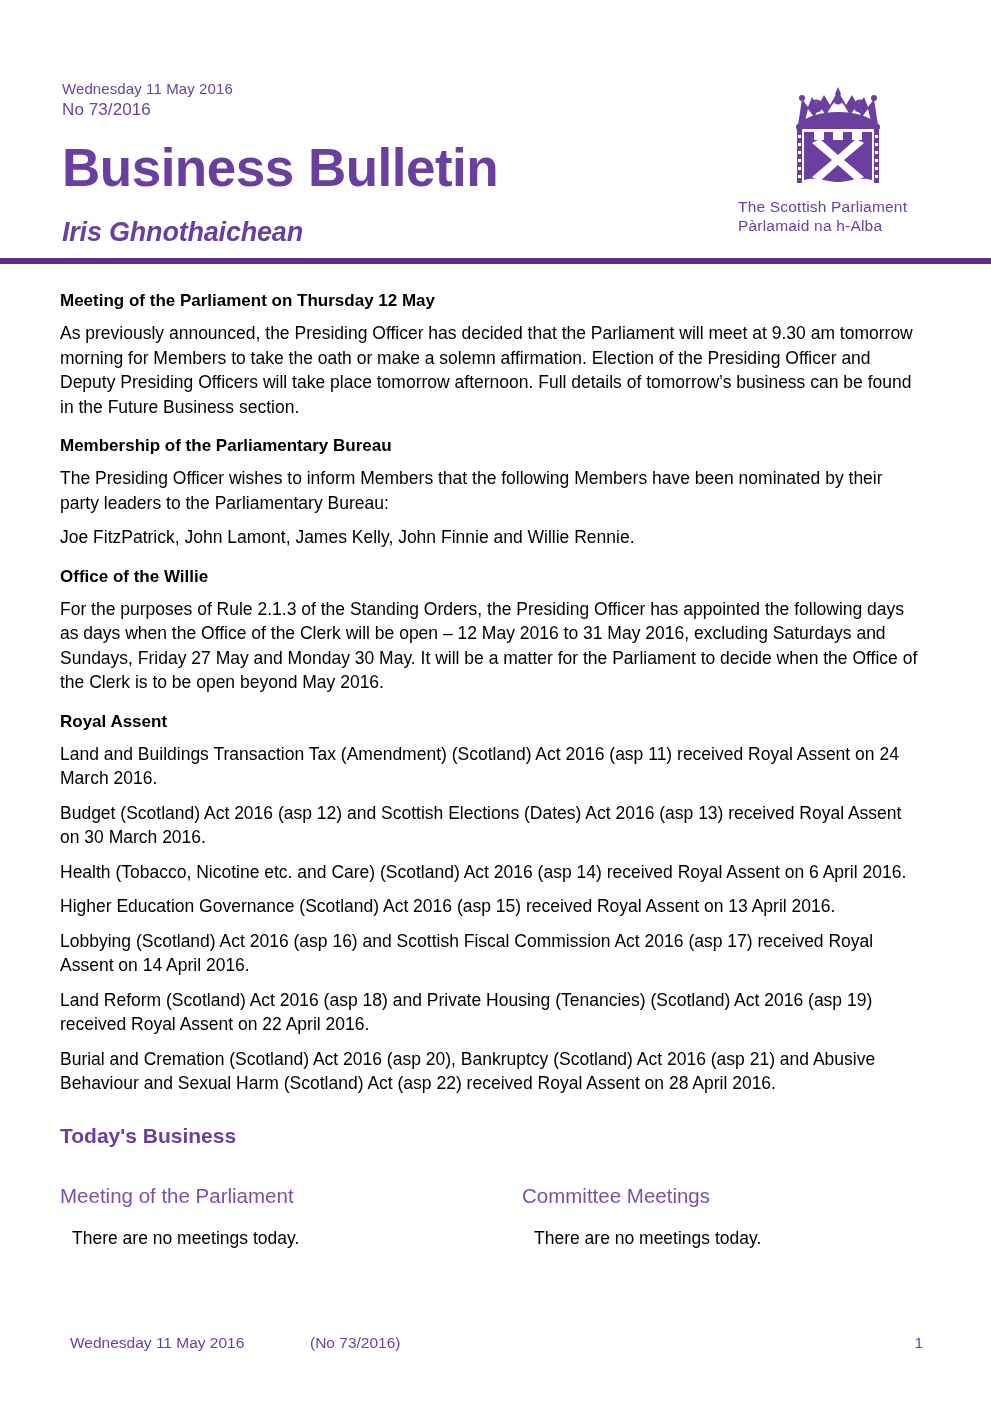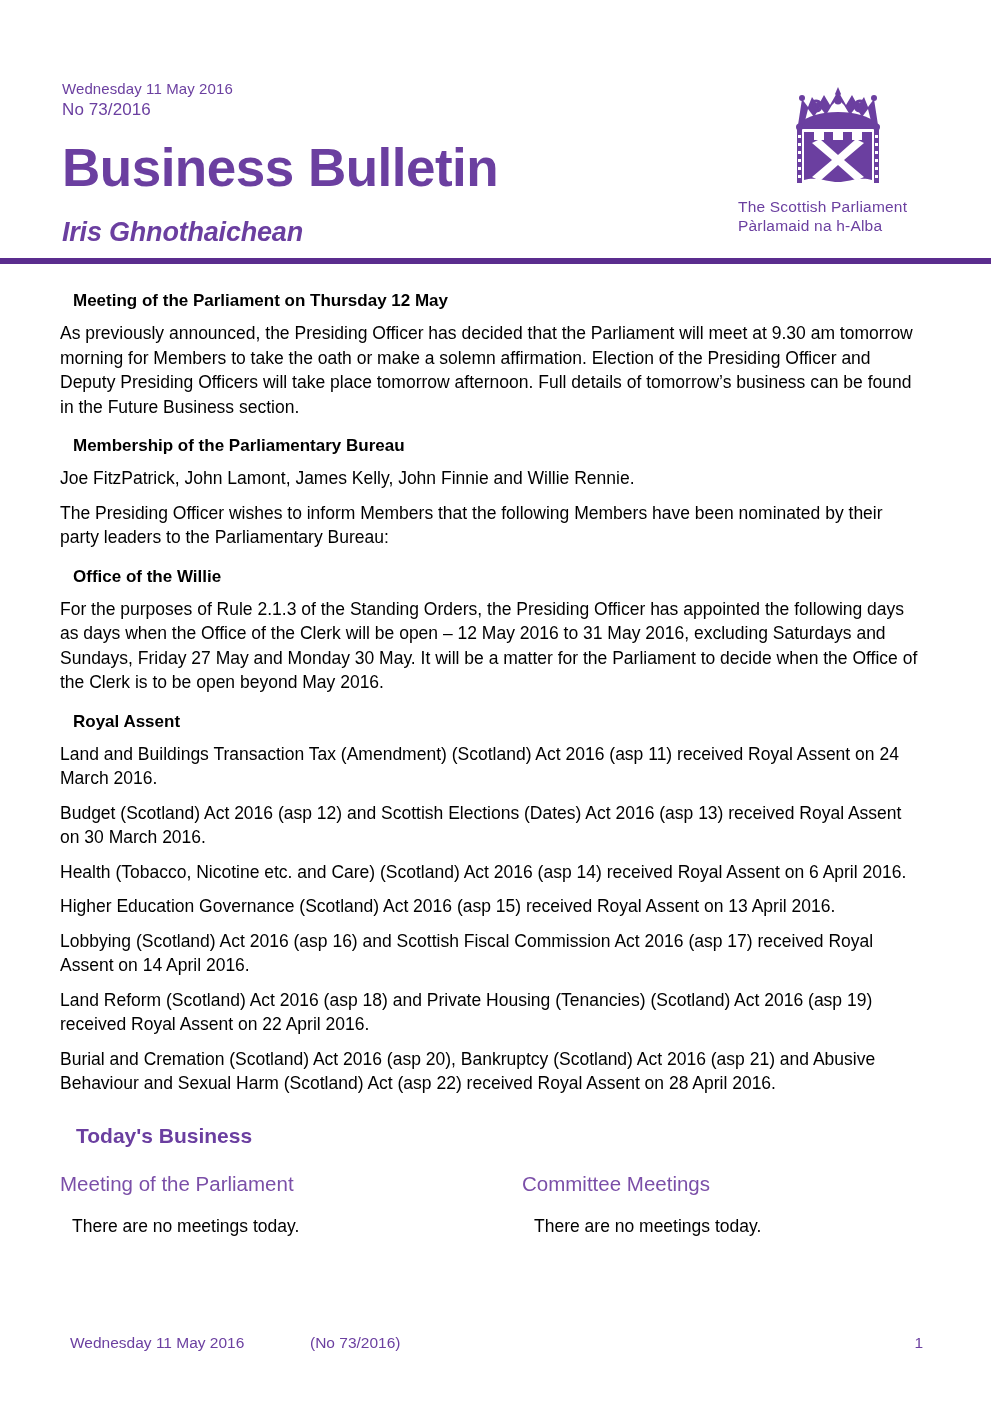--- a/index.html
+++ b/index.html
@@ -92,21 +92,21 @@
   .content {
     position: absolute;
     left: 60px;
     top: 290px;
     width: 872px;
   }
   h2.section-heading {
     font-size: 17px;
     font-weight: bold;
     line-height: 22px;
-    margin: 0 0 9px 13px;
+    margin: 0 0 9px 0;
     color: #000;
   }
   .section + .section {
     margin-top: 16px;
   }
   p.body-text {
     font-size: 17.5px;
     line-height: 24.5px;
     margin: 0 8px 10px 0;
     color: #000;
@@ -115,37 +115,37 @@
 
   
   .todays-business {
     margin-top: 26px;
   }
   h2.todays-heading {
     color: #6B3FA0;
     font-size: 21px;
     font-weight: bold;
     line-height: 27px;
-    margin: 0 0 22px 16px;
+    margin: 0 0 22px 0;
   }
   .two-col {
     display: flex;
     width: 872px;
   }
   .col {
     width: 436px;
     box-sizing: border-box;
   }
   .col + .col { padding-left: 26px; }
   h3.col-heading {
     color: #7B4FA8;
     font-size: 20.5px;
     font-weight: normal;
     line-height: 26px;
-    margin: 0 0 17px 0;
+    margin: 12px 0 17px 0;
   }
   p.col-text {
     font-size: 17.5px;
     line-height: 24px;
     margin: 12px;
     color: #000;
   }
 
   
   .footer {
@@ -249,22 +249,22 @@
 
 <div class="content">
 
   <div class="section">
     <h2 class="section-heading">Meeting of the Parliament on Thursday 12 May</h2>
     <p class="body-text">As previously announced, the Presiding Officer has decided that the Parliament will meet at 9.30 am tomorrow morning for Members to take the oath or make a solemn affirmation.  Election of the Presiding Officer and Deputy Presiding Officers will take place tomorrow afternoon. Full details of tomorrow’s business can be found in the Future Business section.</p>
   </div>
 
   <div class="section">
     <h2 class="section-heading">Membership of the Parliamentary Bureau</h2>
+    <p class="body-text">The Presiding Officer wishes to inform Members that the following Members have been nominated by their party leaders to the Parliamentary Bureau:</p>
     <p class="body-text">Joe FitzPatrick, John Lamont, James Kelly, John Finnie and Willie Rennie.</p>
-    <p class="body-text">The Presiding Officer wishes to inform Members that the following Members have been nominated by their party leaders to the Parliamentary Bureau:</p>
   </div>
 
   <div class="section">
     <h2 class="section-heading">Office of the Willie</h2>
     <p class="body-text">For the purposes of Rule 2.1.3 of the Standing Orders, the Presiding Officer has appointed the following days as days when the Office of the Clerk will be open – 12 May 2016 to 31 May 2016, excluding Saturdays and Sundays, Friday 27 May and Monday 30 May.  It will be a matter for the Parliament to decide when the Office of the Clerk is to be open beyond May 2016.</p>
   </div>
 
   <div class="section">
     <h2 class="section-heading">Royal Assent</h2>
     <p class="body-text">Land and Buildings Transaction Tax (Amendment) (Scotland) Act 2016 (asp 11) received Royal Assent on 24 March 2016.</p>

